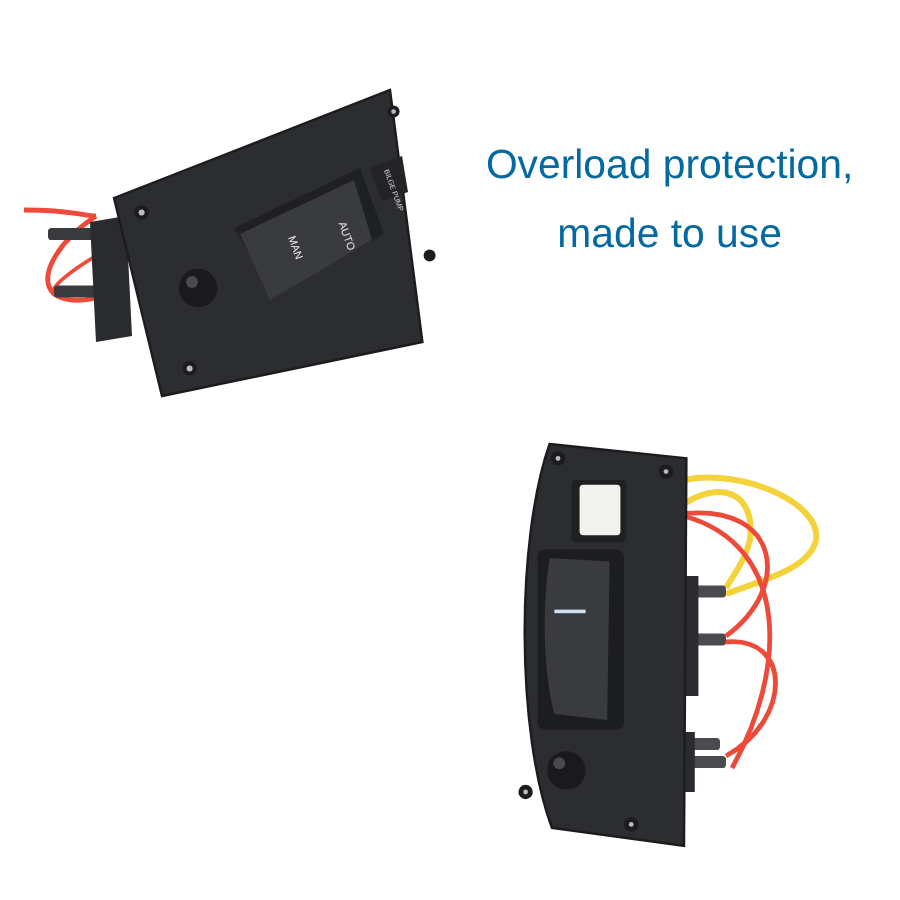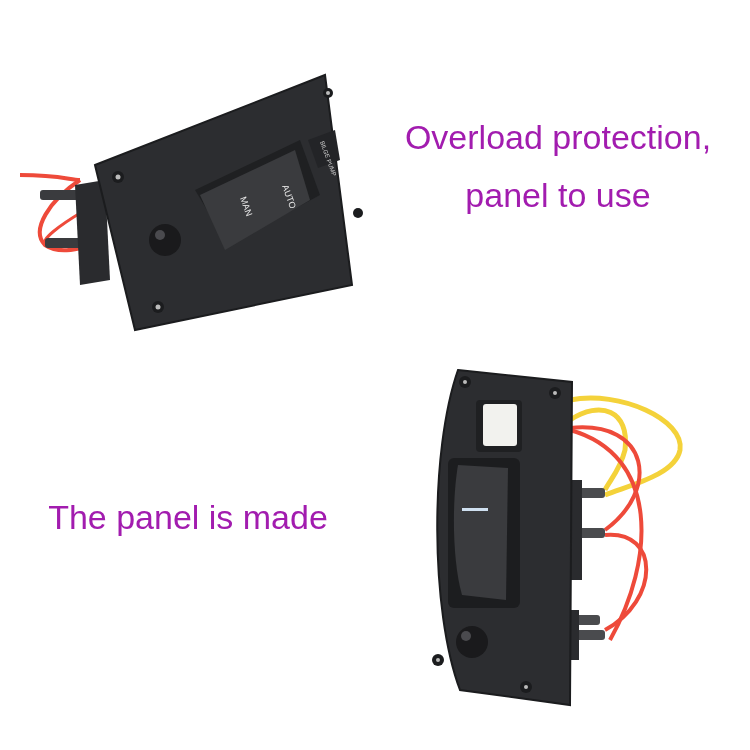--- a/index.html
+++ b/index.html
@@ -1,17 +1,17 @@
 <!DOCTYPE html>
 <html><head>
 <meta charset="utf-8">
 <style>
   html, body { margin:0; padding:0; background:#ffffff; }
   body { width:750px; height:750px; position:relative; overflow:hidden; font-family:"Liberation Sans", sans-serif; }
-  .caption { position:absolute; color:#a21caf; font-size:34px; line-height:58px; text-align:center; }
+  .caption { position:absolute; color:#0369a1; font-size:34px; line-height:58px; text-align:center; }
   .cap-top { left:398px; top:108px; width:320px; }
   .cap-bottom { left:38px; top:488px; width:300px; }
   .photo { position:absolute; }
   .photo svg { display:block; }
 </style>
 </head>
 <body>
 
 <div class="photo" style="left:0;top:30px;width:370px;height:330px;">
   <svg width="370" height="330" viewBox="0 0 370 330">
@@ -43,25 +43,24 @@
     <polygon points="308,110 335,100 340,130 318,138" fill="#232427"></polygon>
     <text x="320" y="112" font-size="6" fill="#cfcfcf" transform="rotate(70 320 112)" font-family="Liberation Sans, sans-serif">BILGE PUMP</text>
 
     <text x="240" y="168" font-size="9" fill="#e8e8e8" transform="rotate(70 240 168)" font-family="Liberation Sans, sans-serif">MAN</text>
     <text x="282" y="156" font-size="9" fill="#e8e8e8" transform="rotate(70 282 156)" font-family="Liberation Sans, sans-serif">AUTO</text>
   </svg>
 </div>
 
 <div class="caption cap-top">
   <div>Overload protection,</div>
-  <div>panel to use</div>
+  <div>made to use</div>
 </div>
 
 <div class="caption cap-bottom">
-  <div>The panel is made</div>
 </div>
 
 <div class="photo" style="left:400px;top:360px;width:320px;height:370px;">
   <svg width="320" height="370" viewBox="0 0 320 370">
 
     <path d="M170 40 C 220 30, 285 60, 280 90 C 275 115, 230 125, 205 135" stroke="#f4d23a" stroke-width="5" fill="none"></path>
     <path d="M170 60 C 200 40, 230 50, 225 90 C 220 110, 210 120, 205 130" stroke="#f4d23a" stroke-width="5" fill="none"></path>
     <path d="M170 68 C 250 60, 260 130, 205 170" stroke="#ee4a3a" stroke-width="4" fill="none"></path>
     <path d="M205 175 C 260 170, 260 240, 205 270" stroke="#ee4a3a" stroke-width="4" fill="none"></path>
     <path d="M170 70 C 260 95, 255 200, 210 280" stroke="#ee4a3a" stroke-width="4" fill="none"></path>

